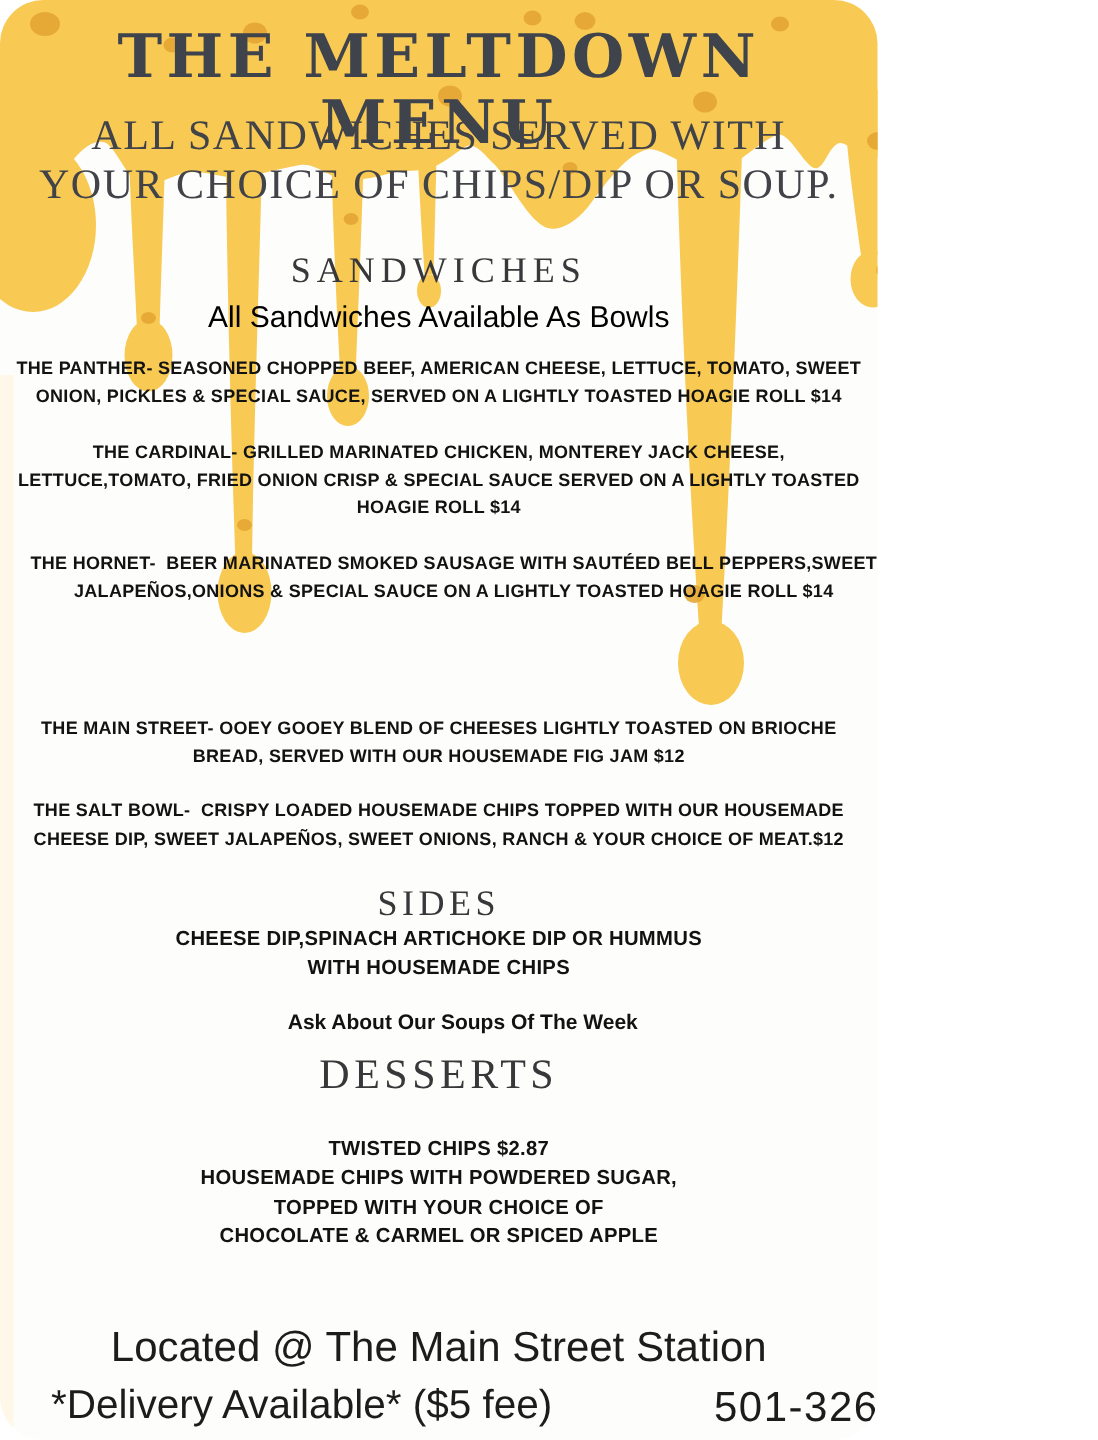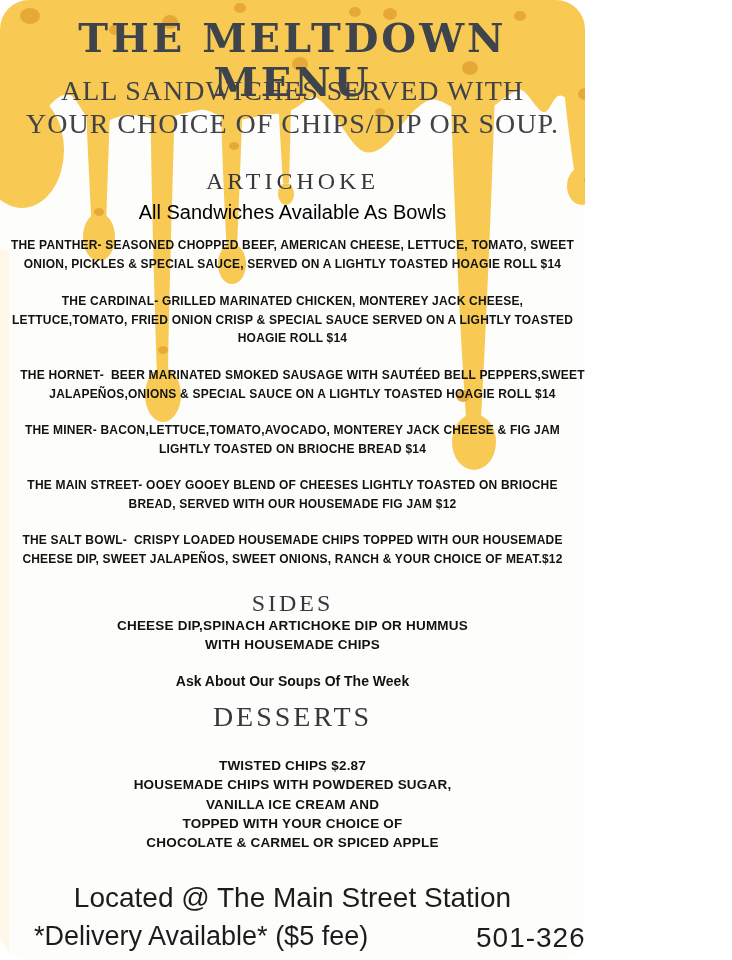--- a/index.html
+++ b/index.html
@@ -44,21 +44,21 @@
   .menu-item{font-weight:bold;color:var(--body,#121212);}
   .menu-line{font-size:12px;line-height:18.5px;letter-spacing:.2px;white-space:pre;}
   .i-panther{top:236px;}
   .i-cardinal{top:292px;}
   .i-hornet{top:366px;margin-left:10px;}
   .i-miner{top:421px;}
   .i-mainstreet{top:476px;}
   .i-saltbowl{top:531px;}
   .sides-lines{top:616px;font-weight:bold;color:var(--body,#121212);}
   .sides-lines .menu-line{font-size:13.5px;line-height:19px;}
-  .soups-note{top:672px;font-size:14px;line-height:19px;font-weight:bold;color:var(--body,#121212);}
+  .soups-note{top:672px;font-size:14px;line-height:19px;font-weight:bold;color:var(--body,#121212);padding-left:16px;}
   .desserts-lines{top:756px;font-weight:bold;color:var(--body,#121212);}
   .desserts-lines .menu-line{font-size:13.5px;line-height:19.3px;}
   .footer-located{top:880px;font-size:28px;line-height:36px;color:var(--footer,#1C1C1C);}
   .footer-delivery{
     position:absolute;left:34px;top:919px;z-index:2;
     font-size:27px;line-height:34px;color:var(--footer,#1C1C1C);white-space:pre;
   }
   .footer-phone{
     position:absolute;left:476px;top:921px;z-index:2;
     font-size:28px;line-height:34px;letter-spacing:1px;color:var(--footer,#1C1C1C);white-space:pre;
@@ -146,44 +146,40 @@
     </g>
   </svg>
 
   <div class="txt title">THE MELTDOWN MENU</div>
 
   <div class="txt subtitle">
     <div>ALL SANDWICHES SERVED WITH</div>
     <div>YOUR CHOICE OF CHIPS/DIP OR SOUP.</div>
   </div>
 
-  <div class="txt section-heading h-sandwiches">ARTICHOKE</div>
+  <div class="txt section-heading h-sandwiches">SANDWICHES</div>
 
   <div class="txt bowls-note">All Sandwiches Available As Bowls</div>
 
   <div class="txt menu-item i-panther">
     <div class="menu-line">THE PANTHER- SEASONED CHOPPED BEEF, AMERICAN CHEESE, LETTUCE, TOMATO, SWEET</div>
     <div class="menu-line">ONION, PICKLES &amp; SPECIAL SAUCE, SERVED ON A LIGHTLY TOASTED HOAGIE ROLL $14</div>
   </div>
 
   <div class="txt menu-item i-cardinal">
     <div class="menu-line">THE CARDINAL- GRILLED MARINATED CHICKEN, MONTEREY JACK CHEESE,</div>
     <div class="menu-line">LETTUCE,TOMATO, FRIED ONION CRISP &amp; SPECIAL SAUCE SERVED ON A LIGHTLY TOASTED</div>
     <div class="menu-line">HOAGIE ROLL $14</div>
   </div>
 
   <div class="txt menu-item i-hornet">
     <div class="menu-line">THE HORNET-  BEER MARINATED SMOKED SAUSAGE WITH SAUTÉED BELL PEPPERS,SWEET</div>
     <div class="menu-line">JALAPEÑOS,ONIONS &amp; SPECIAL SAUCE ON A LIGHTLY TOASTED HOAGIE ROLL $14</div>
   </div>
 
-  <div class="txt menu-item i-miner">
-    <div class="menu-line">THE MINER- BACON,LETTUCE,TOMATO,AVOCADO, MONTEREY JACK CHEESE &amp; FIG JAM</div>
-    <div class="menu-line">LIGHTLY TOASTED ON BRIOCHE BREAD $14</div>
-  </div>
 
   <div class="txt menu-item i-mainstreet">
     <div class="menu-line">THE MAIN STREET- OOEY GOOEY BLEND OF CHEESES LIGHTLY TOASTED ON BRIOCHE</div>
     <div class="menu-line">BREAD, SERVED WITH OUR HOUSEMADE FIG JAM $12</div>
   </div>
 
   <div class="txt menu-item i-saltbowl">
     <div class="menu-line">THE SALT BOWL-  CRISPY LOADED HOUSEMADE CHIPS TOPPED WITH OUR HOUSEMADE</div>
     <div class="menu-line">CHEESE DIP, SWEET JALAPEÑOS, SWEET ONIONS, RANCH &amp; YOUR CHOICE OF MEAT.$12</div>
   </div>
@@ -195,21 +191,20 @@
     <div class="menu-line">WITH HOUSEMADE CHIPS</div>
   </div>
 
   <div class="txt soups-note">Ask About Our Soups Of The Week</div>
 
   <div class="txt section-heading h-desserts">DESSERTS</div>
 
   <div class="txt desserts-lines">
     <div class="menu-line">TWISTED CHIPS $2.87</div>
     <div class="menu-line">HOUSEMADE CHIPS WITH POWDERED SUGAR,</div>
-    <div class="menu-line">VANILLA ICE CREAM AND</div>
     <div class="menu-line">TOPPED WITH YOUR CHOICE OF</div>
     <div class="menu-line">CHOCOLATE &amp; CARMEL OR SPICED APPLE</div>
   </div>
 
   <div class="txt footer-located">Located @ The Main Street Station</div>
 
   <div class="footer-delivery">*Delivery Available* ($5 fee)</div>
 
   <div class="footer-phone">501-326-2450</div>
 

